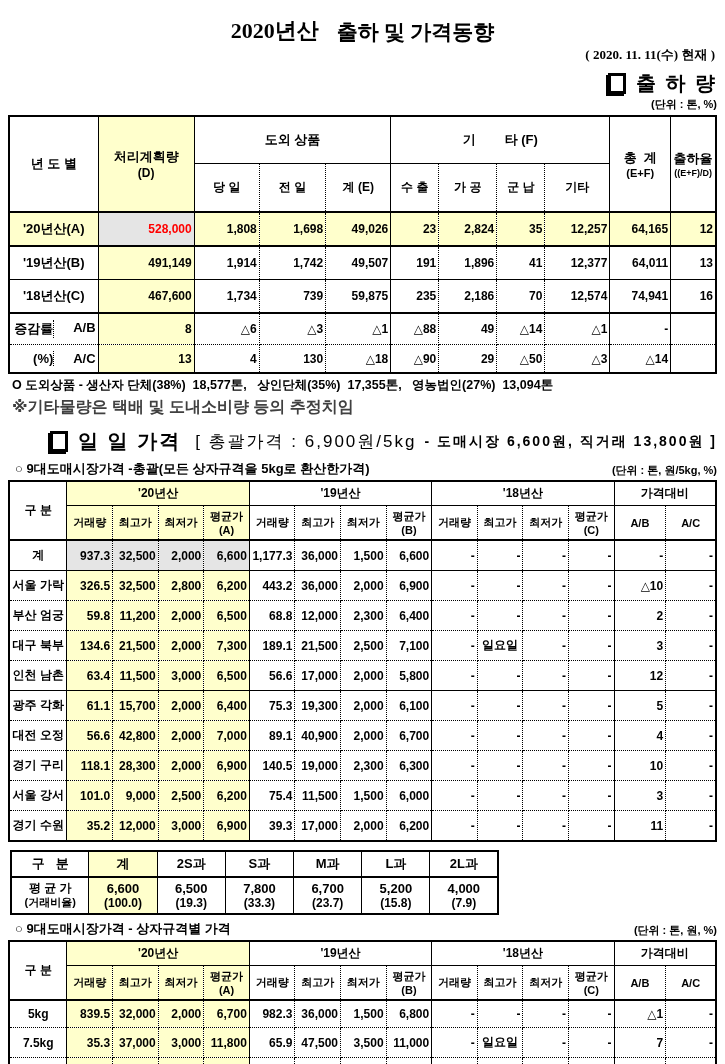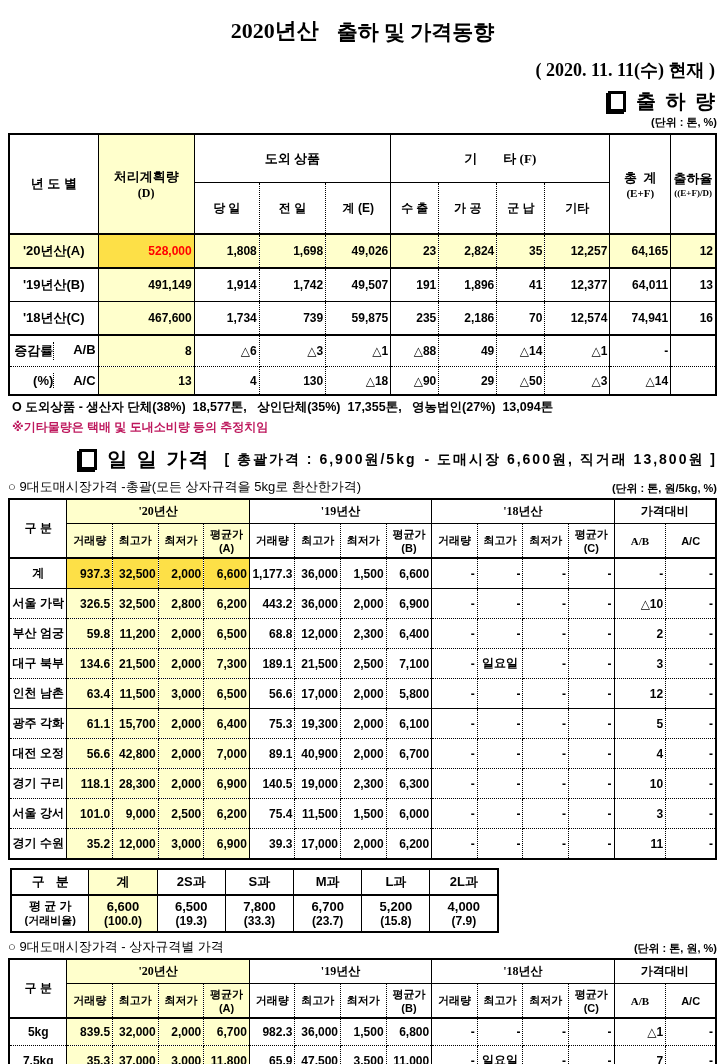--- a/index.html
+++ b/index.html
@@ -13,43 +13,43 @@
 
   
   .doc-header{text-align:center;margin-top:2px;}
   .title-line{display:flex;justify-content:center;align-items:center;gap:18px;}
   .t-year{font-family:"Liberation Serif","DejaVu Serif",serif;font-size:22px;font-weight:bold;margin-top:6px;}
   .t-main-wrap{display:flex;flex-direction:column;align-items:center;}
   .t-main{font-size:30px;font-weight:900;letter-spacing:4px;line-height:1.05;}
   .t-url{font-family:"Liberation Serif","DejaVu Serif",serif;font-size:13px;font-weight:normal;margin-top:1px;}
   .t-suffix{font-family:"Liberation Serif","DejaVu Serif",serif;font-size:21px;font-weight:bold;margin-top:8px;}
   .date-note{text-align:right;font-family:"Liberation Serif","DejaVu Serif",serif;
-    font-size:18px;font-weight:bold;margin:12px 2px 2px 0;}
+    font-size:13px;font-weight:bold;margin:0 2px 2px 0;}
 
   
   .sec-row{display:flex;justify-content:space-between;align-items:flex-end;margin:6px 0 3px 0;flex-direction:column;}
   .sec-title{display:flex;align-items:center;gap:8px;font-size:20px;font-weight:900;letter-spacing:2px;}
   .sq-icon{display:inline-block;width:12px;height:15px;border:3px solid #000;
     box-shadow:-2px 2px 0 0 #000;margin-left:2px;margin-right:2px;}
   .unit{font-size:11px;font-weight:bold;}
   .subline{display:flex;justify-content:space-between;align-items:flex-end;margin:5px 0 2px 0;}
-  .subline .st{font-size:13px;font-weight:normal;}
-  .detail-main{font-size:14px;font-weight:700;margin-left:6px;}
+  .subline .st{font-size:13px;font-weight:bold;margin-left:7px;}
+  .detail-main{font-size:17px;font-weight:400;margin-left:6px;}
   .detail-sub{font-size:14px;font-weight:900;}
 
   
   table{width:100%;border-collapse:collapse;table-layout:fixed;}
   th,td{border:1px dotted #000;font-size:12px;font-weight:bold;overflow:hidden;}
   th{text-align:center;}
   td.num{text-align:right;padding-right:5px;}
   td.ctr{text-align:center;padding-right:0;}
   .hl-y{background:#FFFFCC;}
-  .hl-b{background:#fde047;}
+  .hl-b{background:#e5e5e5;}
   .red{color:#FF0000;}
-  .bl-s{border-left:1px solid #000 !important;font-family:Liberation Serif, serif;}
+  .bl-s{border-left:1px solid #000 !important;}
 
   
   table.ship{border:2px solid #000;}
   table.ship th{font-size:13px;padding:2px 1px;}
   table.ship thead th{border-bottom-style:solid;}
   table.ship thead tr.h2 th{font-size:12px;padding:3px 0;}
   table.ship thead{border-bottom:2px solid #000;}
   table.ship td{border-top:1px solid #000;padding:9px 2px;}
   table.ship th.lbl{border-top:1px solid #000;font-size:13px;}
   table.ship td:nth-child(2),table.ship td:nth-child(3),
@@ -85,21 +85,21 @@
   table.size th,table.size td{border:1px solid #000;}
   table.size thead th{padding:3px 0;font-size:13px;border-bottom:2px solid #000;}
   table.size td{padding:3px 0;text-align:center;}
   table.size .v1{font-size:13px;}
   table.size .v2{font-size:12px;}
   table.size th.rl{font-size:12px;line-height:1.15;}
   table.size th.rl .l2{font-size:11px;font-weight:bold;}
 
   
   .note{font-size:12.5px;font-weight:bold;margin:3px 0 0 4px;}
-  .note.red{color:#be185d;font-size:12px;}
+  .note.red{color:#404040;font-size:16px;}
 </style>
 </head>
 <body>
 
 <div class="page">
 
   <div class="doc-header">
     <div class="title-line">
       <span class="t-year">2020년산</span>
       <span class="t-suffix">출하 및 가격동향</span>

